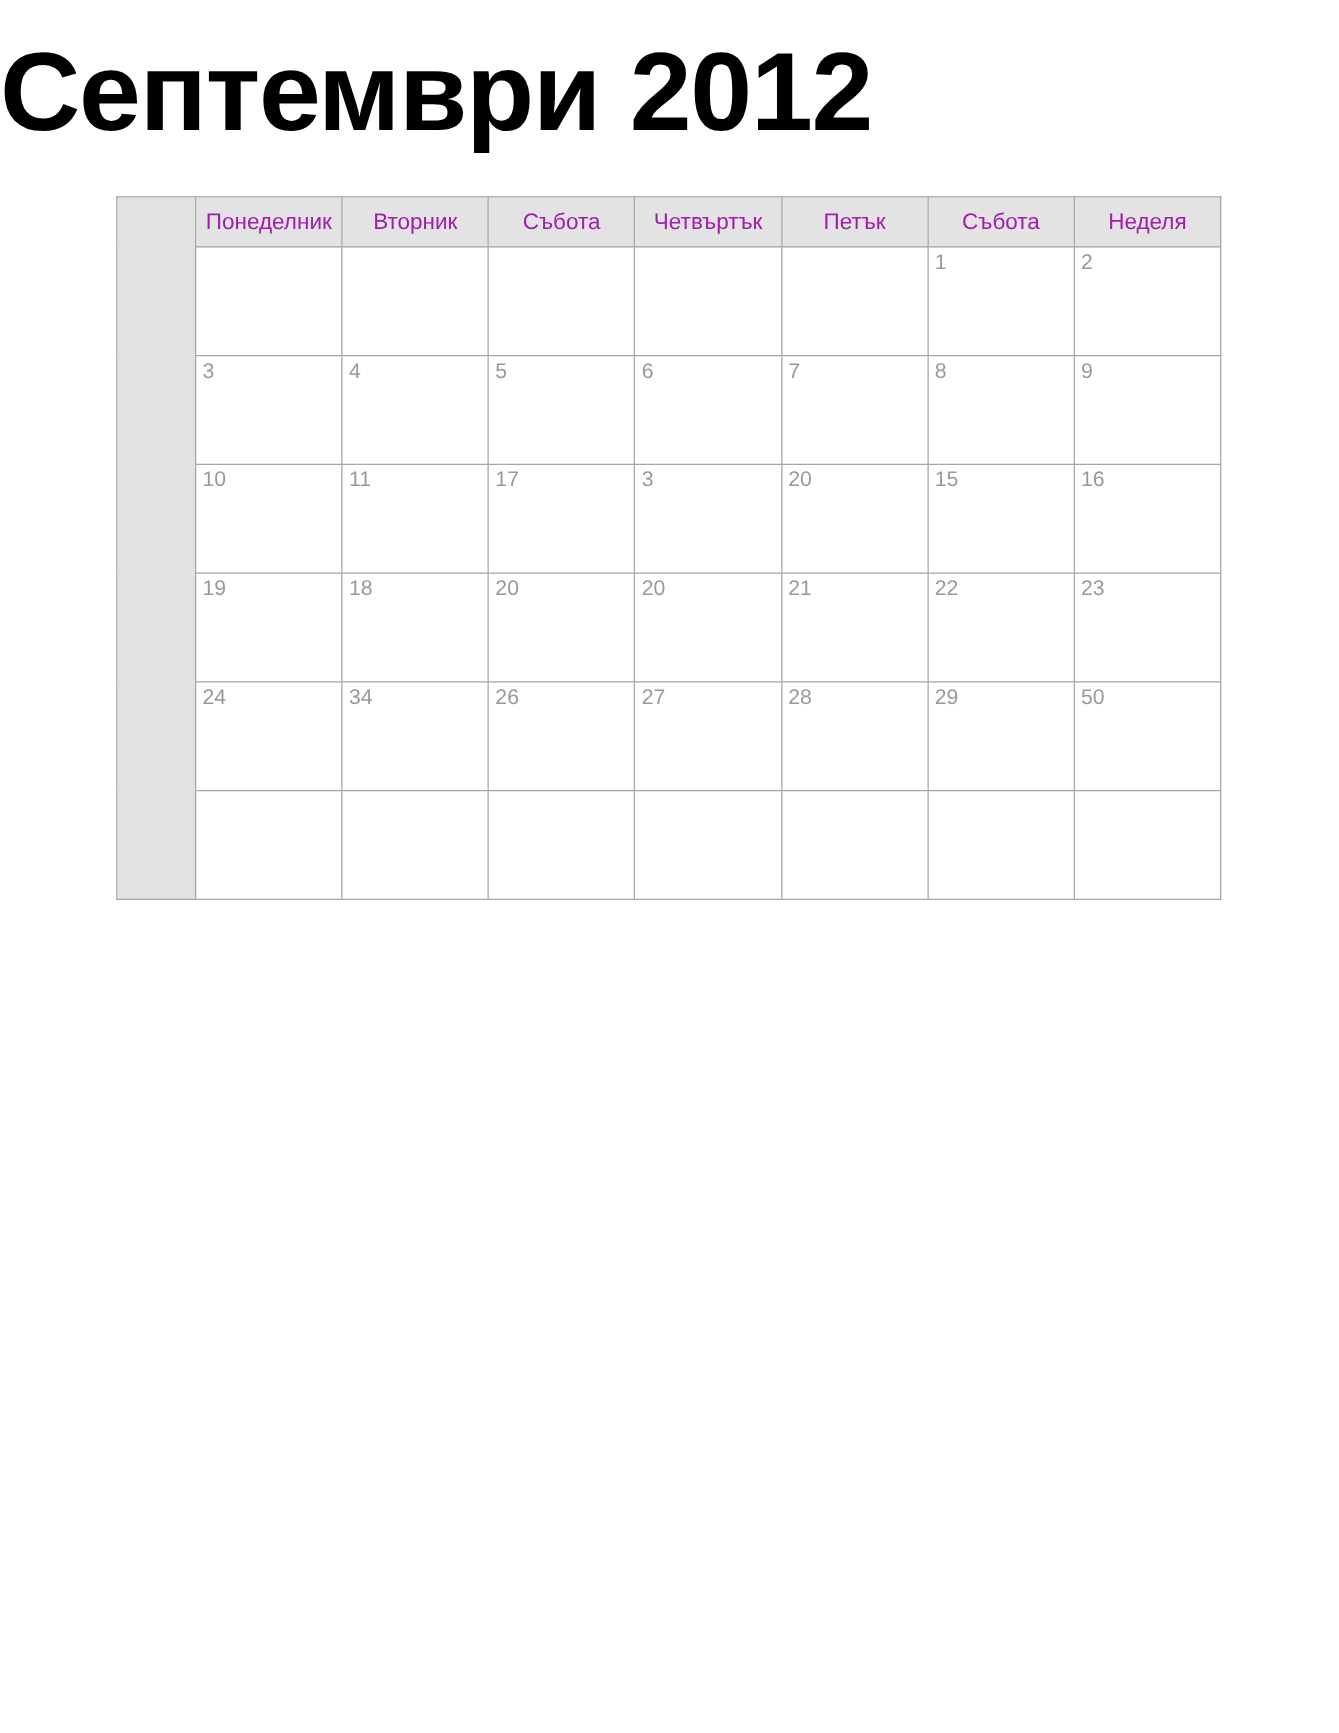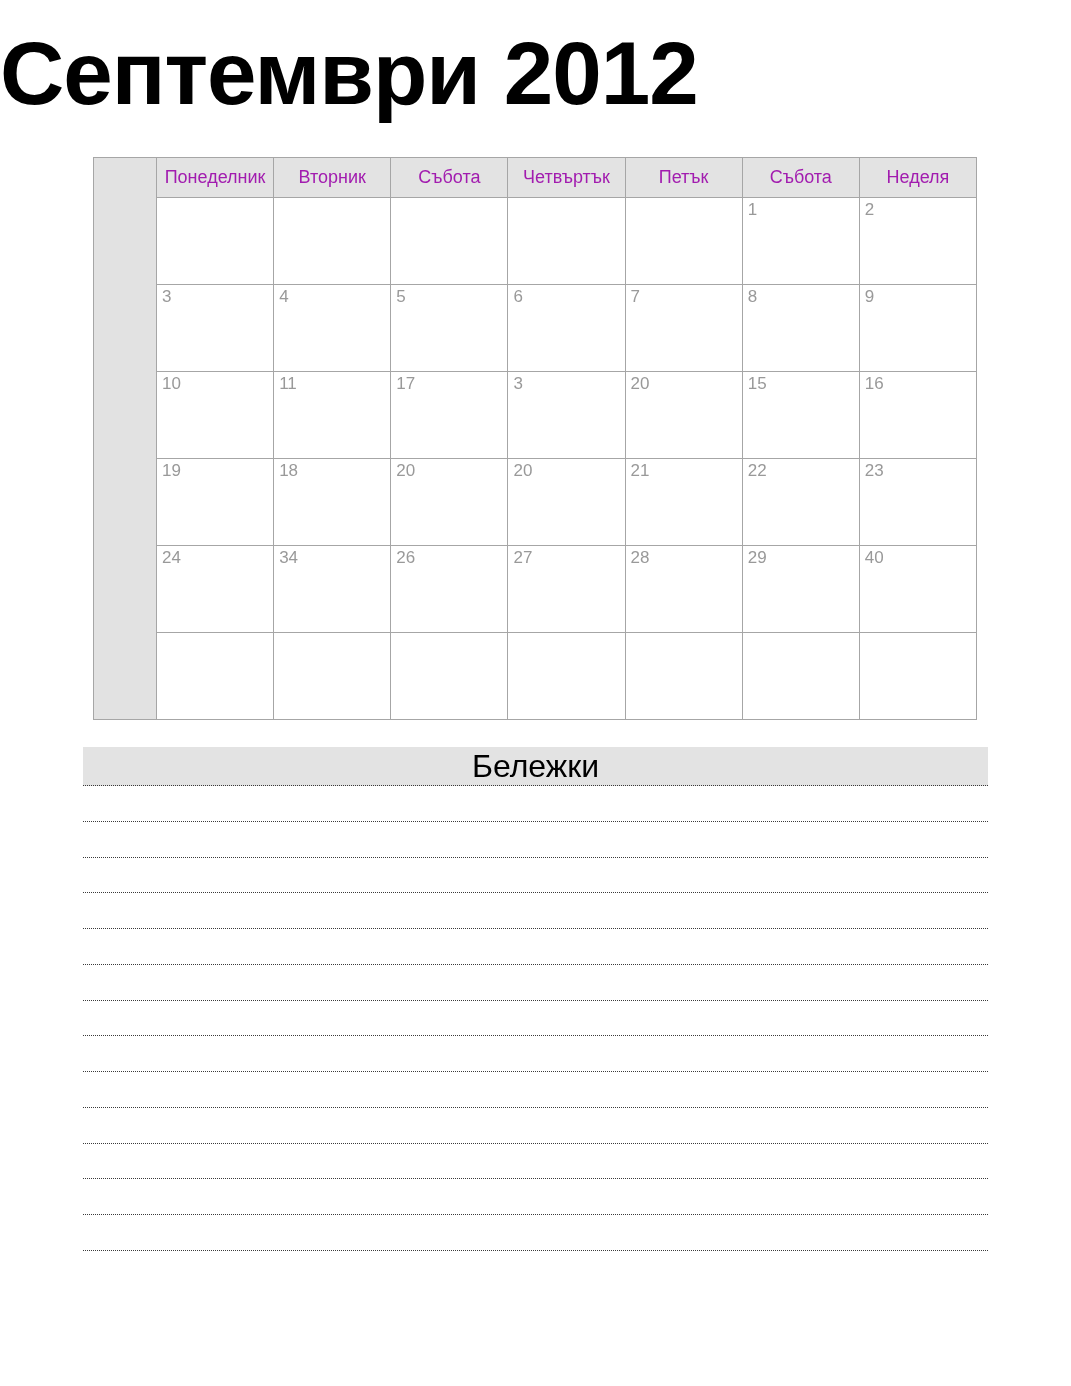--- a/index.html
+++ b/index.html
@@ -146,45 +146,29 @@
         <td class="day-cell">22</td>
         <td class="day-cell">23</td>
       </tr>
       <tr>
         <td class="day-cell">24</td>
         <td class="day-cell">34</td>
         <td class="day-cell">26</td>
         <td class="day-cell">27</td>
         <td class="day-cell">28</td>
         <td class="day-cell">29</td>
-        <td class="day-cell">40</td>
+        <td class="day-cell">50</td>
       </tr>
       <tr>
         <td class="day-cell"></td>
         <td class="day-cell"></td>
         <td class="day-cell"></td>
         <td class="day-cell"></td>
         <td class="day-cell"></td>
         <td class="day-cell"></td>
         <td class="day-cell"></td>
       </tr>
     </tbody>
   </table>
 
 
-  <div class="notes">
-    <div class="notes-header">Бележки</div>
-    <div class="note-line"></div>
-    <div class="note-line"></div>
-    <div class="note-line"></div>
-    <div class="note-line"></div>
-    <div class="note-line"></div>
-    <div class="note-line"></div>
-    <div class="note-line"></div>
-    <div class="note-line"></div>
-    <div class="note-line"></div>
-    <div class="note-line"></div>
-    <div class="note-line"></div>
-    <div class="note-line"></div>
-    <div class="note-line"></div>
-  </div>
 
 </div>
 
 </body></html>

